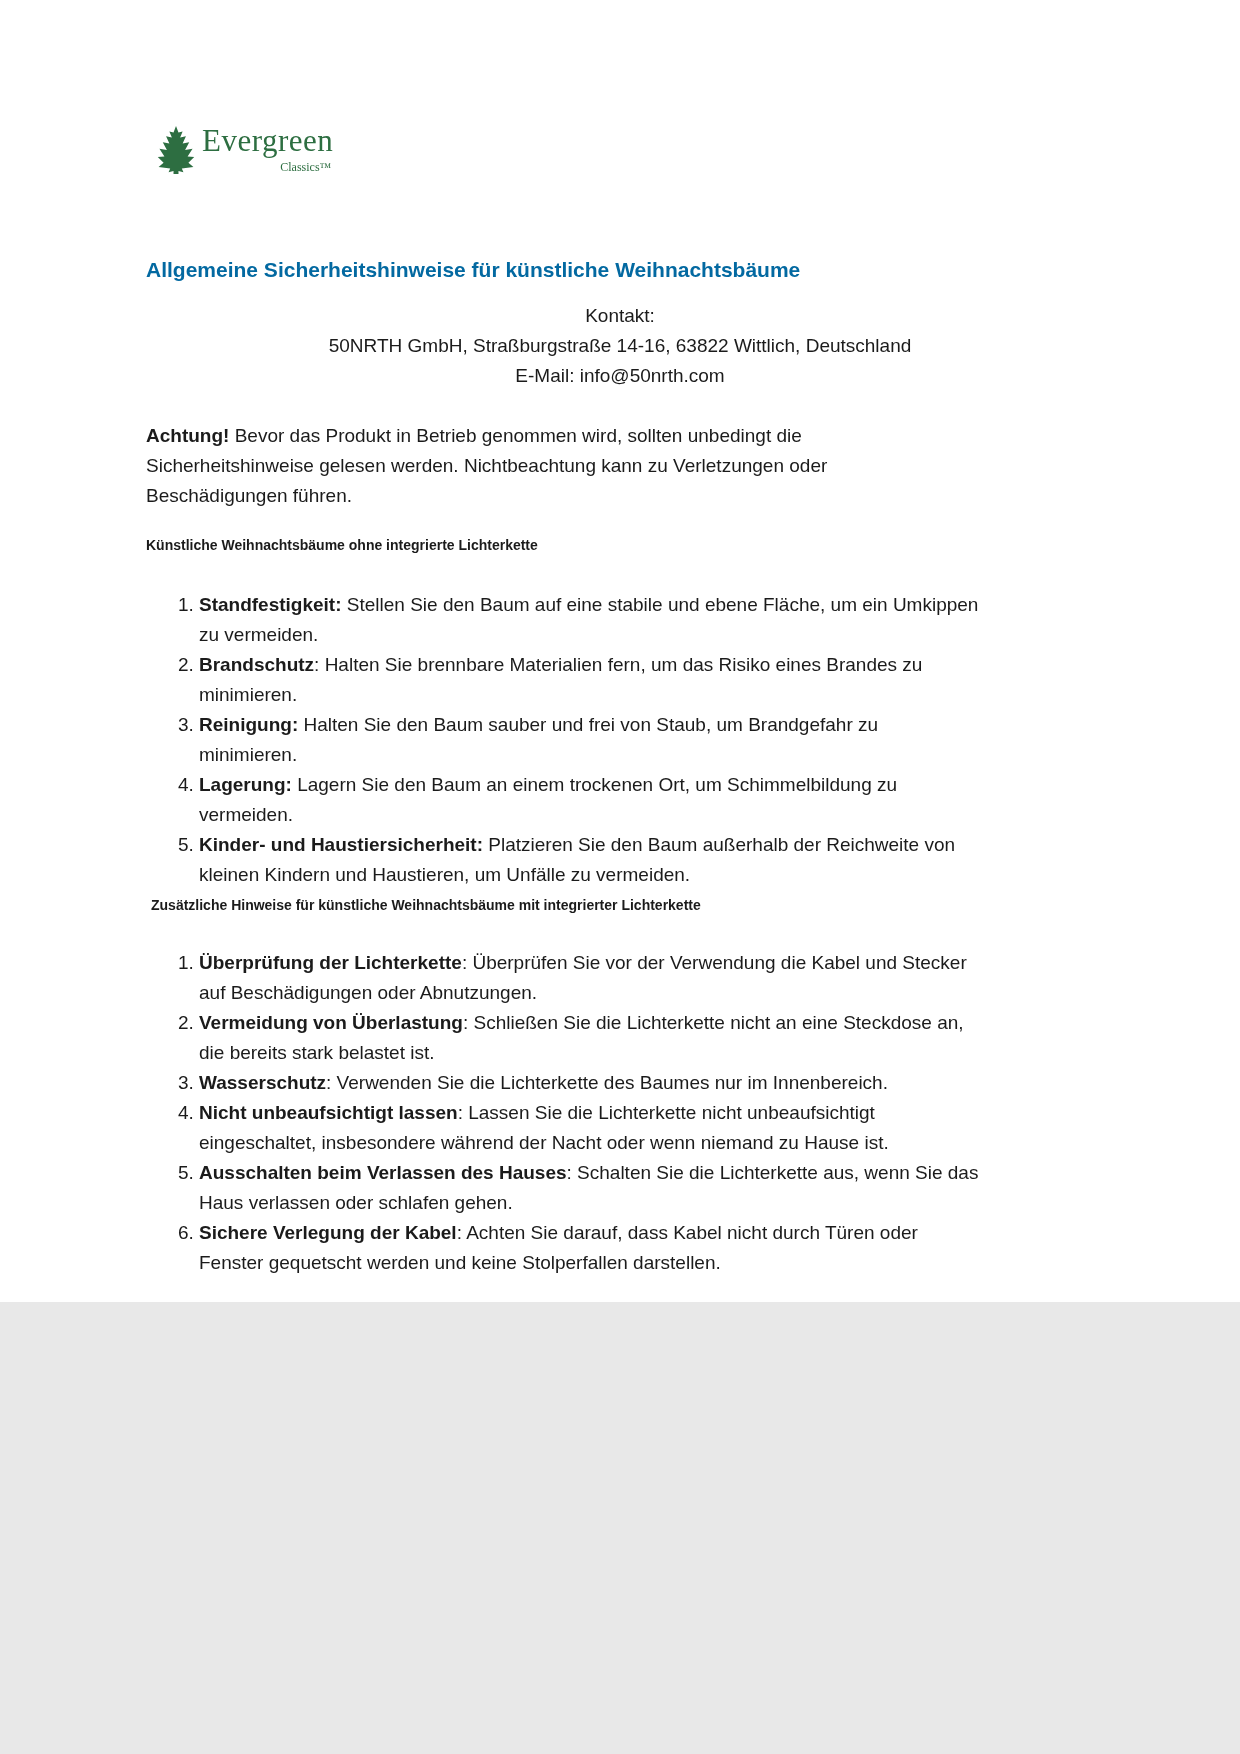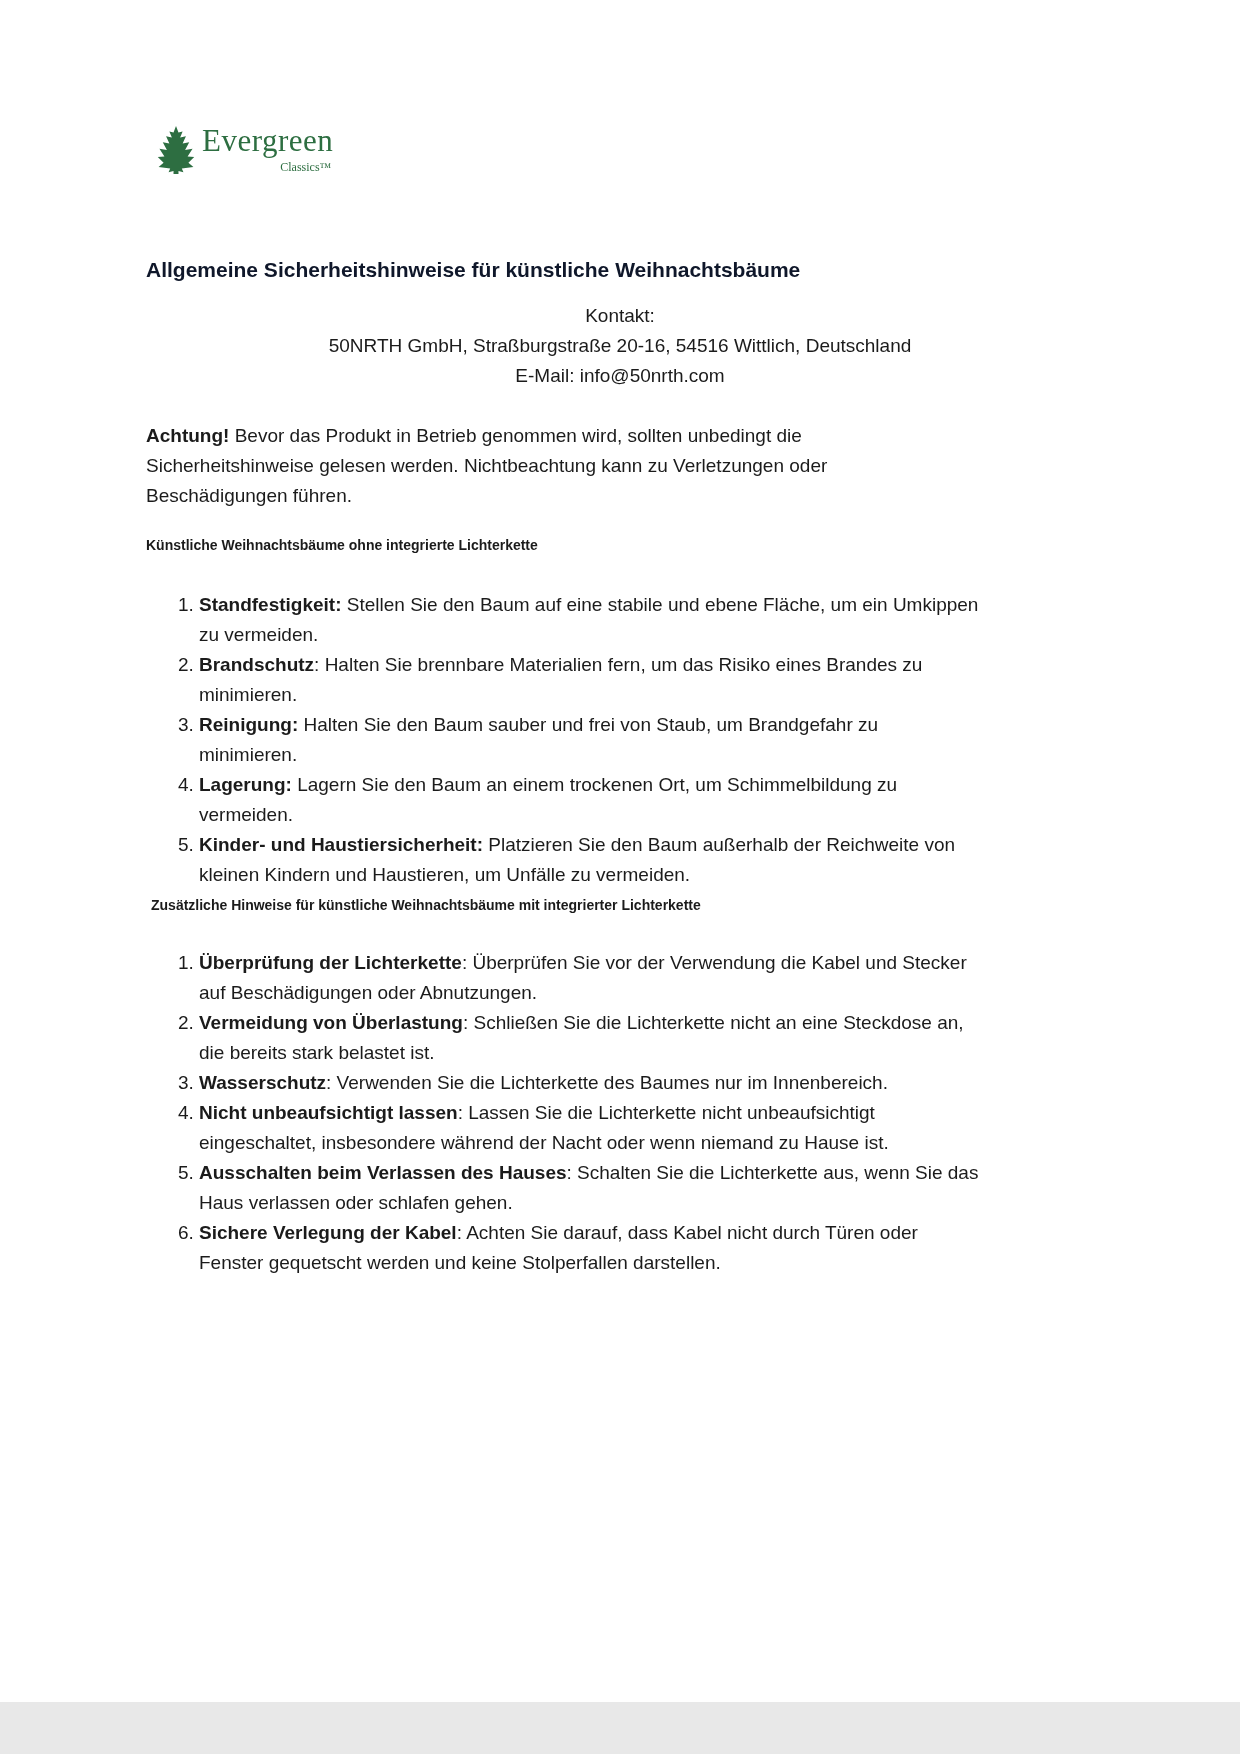--- a/index.html
+++ b/index.html
@@ -1,18 +1,18 @@
 <!DOCTYPE html>
 <html><head>
 <meta charset="utf-8">
 <style>
   html,body { margin:0; padding:0; background:#e8e8e8; }
   .page {
     position:relative;
-    width:1240px; height:1702px;
+    width:1240px; height:1302px;
     margin:0 auto;
     background:#ffffff;
     box-sizing:border-box;
     padding:124px 146px 0 146px;
     font-family:"Liberation Sans","DejaVu Sans",sans-serif;
     font-size:19px;
     line-height:30px;
     color:#1b1b1b;
   }
   
@@ -25,21 +25,21 @@
   }
   .logo-sub {
     display:block;
     font-family:"Liberation Serif","DejaVu Serif",serif;
     font-size:12px; line-height:14px;
     text-align:right; padding-right:2px;
   }
   
   h1.title {
     margin:78px 0 0 0;
-    font-size:21px; line-height:30px; font-weight:bold; color:#0f172a;
+    font-size:21px; line-height:30px; font-weight:bold; color:#0369a1;
   }
   h2.sect { margin:0; font-size:14px; line-height:30px; font-weight:bold; color:#1b1b1b; }
   .sect-1 { margin-top:62px; }
   .sect-2 { margin-top:32px; padding-left:5px; }
   
   .contact { margin-top:16px; }
   .contact div { white-space:nowrap;text-align:center; }
   .intro { margin-top:40px; max-width:840px; }
   .warning { margin-top:30px; max-width:800px; }
   b { font-weight:bold; }
@@ -60,21 +60,21 @@
     <div class="logo-text">
       <span class="logo-brand">Evergreen</span>
       <span class="logo-sub">Classics™</span>
     </div>
   </div>
 
   <h1 class="title">Allgemeine Sicherheitshinweise für künstliche Weihnachtsbäume</h1>
 
   <div class="contact">
     <div>Kontakt:</div>
-    <div>50NRTH GmbH, Straßburgstraße 20-16, 54516 Wittlich, Deutschland</div>
+    <div>50NRTH GmbH, Straßburgstraße 14-16, 63822 Wittlich, Deutschland</div>
     <div>E-Mail: info@50nrth.com</div>
   </div>
 
 
   <p class="warning"><b>Achtung!</b><span> Bevor das Produkt in Betrieb genommen wird, sollten unbedingt die Sicherheitshinweise gelesen werden. Nichtbeachtung kann zu Verletzungen oder Beschädigungen führen.</span></p>
 
   <h2 class="sect sect-1">Künstliche Weihnachtsbäume ohne integrierte Lichterkette</h2>
   <ol class="list-1">
     <li><b>Standfestigkeit:</b><span> Stellen Sie den Baum auf eine stabile und ebene Fläche, um ein Umkippen zu vermeiden.</span></li>
     <li><b>Brandschutz</b><span>: Halten Sie brennbare Materialien fern, um das Risiko eines Brandes zu minimieren.</span></li>

